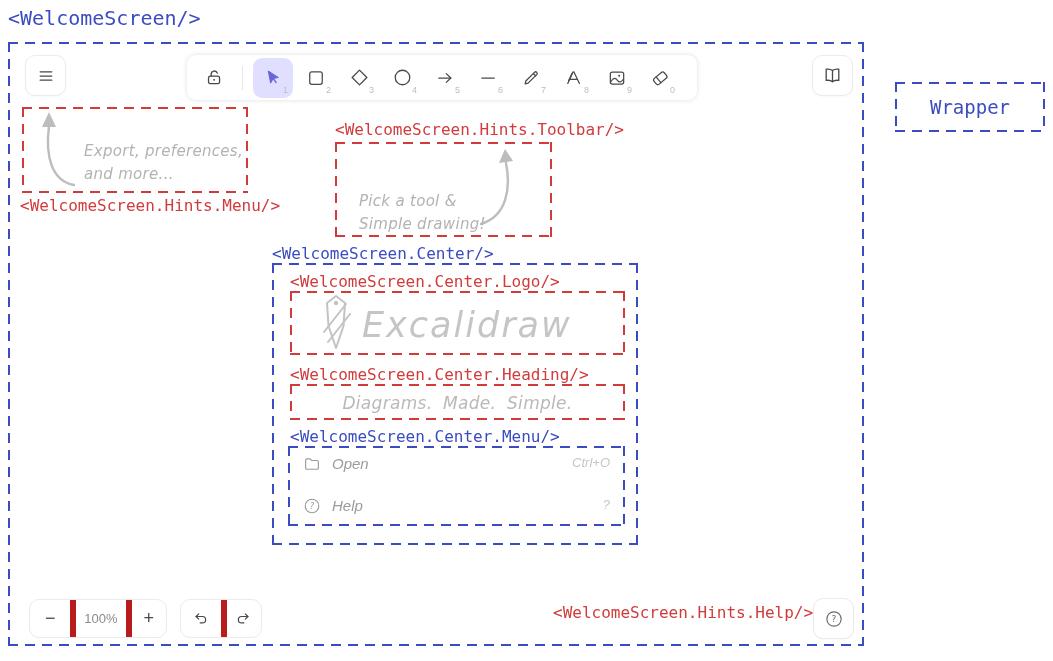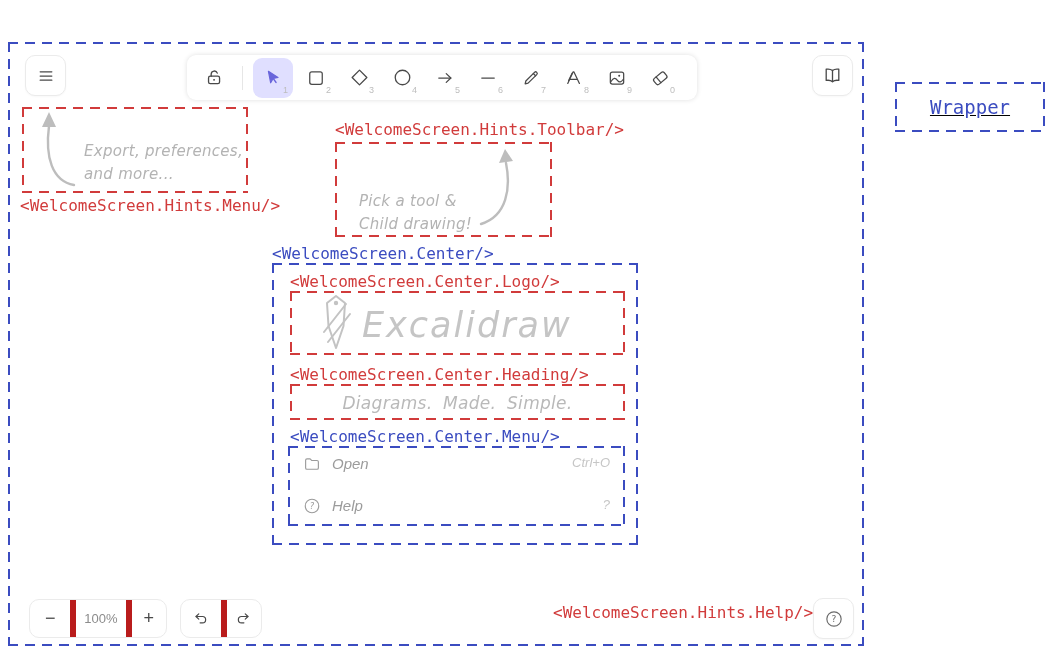--- a/index.html
+++ b/index.html
@@ -12,21 +12,20 @@
   .dash {
     position:absolute;
     background-repeat:repeat-x, repeat-x, repeat-y, repeat-y;
     background-image:
       repeating-linear-gradient(90deg,  var(--c) 0 10px, transparent 10px 17px),
       repeating-linear-gradient(90deg,  var(--c) 0 10px, transparent 10px 17px),
       repeating-linear-gradient(180deg, var(--c) 0 10px, transparent 10px 17px),
       repeating-linear-gradient(180deg, var(--c) 0 10px, transparent 10px 17px);
     background-size:100% 2px, 100% 2px, 2px 100%, 2px 100%;
     background-position:0 0, 0 100%, 0 0, 100% 0;
-    text-decoration:underline;
   }
   .dash-blue { --c:#3b4cc0; }
   .dash-red  { --c:#d13b3b; }
 
   .code { font-family:"DejaVu Sans Mono","Liberation Mono",monospace; position:absolute; white-space:nowrap; }
   .code.blue { color:#3b4cc0; }
   .code.red  { color:#d13b3b; }
   .lbl { font-size:16px; }
 
   .hand {
@@ -72,20 +71,21 @@
   .menu-row .shortcut { margin-left:auto; color:#c6c6c6; font-size:13px; }
 
   .legend-box { display:flex; align-items:center; justify-content:center; }
   .legend-box span { position:static; font-size:19px; }
 </style>
 </head>
 <body>
 
 <div class="stage">
 
+  <div class="code blue" style="left:8px; top:6px; font-size:20px;">&lt;WelcomeScreen/&gt;</div>
 
   <div class="dash dash-blue" style="left:8px; top:42px; width:856px; height:604px;"></div>
 
   <div class="ui-btn" style="left:25px; top:55px;">
     <svg class="ic" width="20" height="20" viewBox="0 0 24 24">
       <line x1="5" y1="7" x2="19" y2="7"></line>
         <line x1="5" y1="12" x2="19" y2="12"></line>
         <line x1="5" y1="17" x2="19" y2="17"></line>
     </svg>
   </div>
@@ -201,21 +201,21 @@
   <div class="code red lbl" style="left:20px; top:196px;text-align:right;">&lt;WelcomeScreen.Hints.Menu/&gt;</div>
 
   <div class="code red lbl" style="left:335px; top:120px;">&lt;WelcomeScreen.Hints.Toolbar/&gt;</div>
   <div class="dash dash-red" style="left:335px; top:142px; width:217px; height:95px;">
     <svg width="52" height="84" viewBox="0 0 52 84" style="position:absolute; left:138px; top:4px;">
       <path d="M8 78 C 34 70, 38 42, 33 17" fill="none" stroke="#bdbdbd" stroke-width="2.4" stroke-linecap="round"></path>
       <polygon points="26,17 40,15 32,3" fill="#bdbdbd"></polygon>
     </svg>
     <div class="hand" style="left:24px; top:48px;">
       <div>Pick a tool &amp;</div>
-      <div>Child drawing!</div>
+      <div>Simple drawing!</div>
     </div>
   </div>
 
   <div class="code blue lbl" style="left:272px; top:244px;">&lt;WelcomeScreen.Center/&gt;</div>
   <div class="dash dash-blue" style="left:272px; top:263px; width:366px; height:282px;"></div>
 
   <div class="code red lbl" style="left:290px; top:272px;">&lt;WelcomeScreen.Center.Logo/&gt;</div>
   <div class="dash dash-red" style="left:290px; top:291px; width:335px; height:64px;">
     <svg width="36" height="58" viewBox="0 0 34 58" style="position:absolute; left:28px; top:3px;">
       <g fill="none" stroke="#c3c3c3" stroke-width="2" stroke-linecap="round" stroke-linejoin="round">

